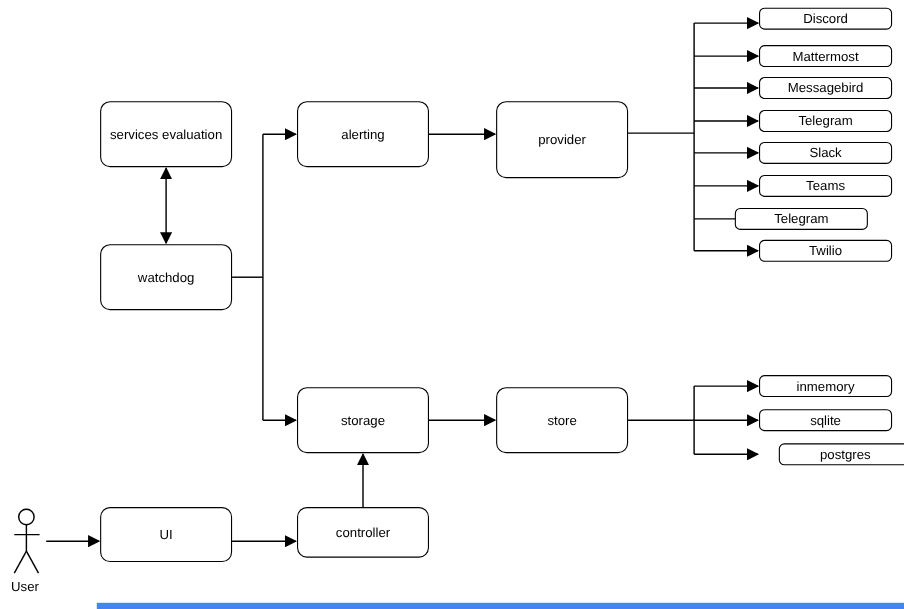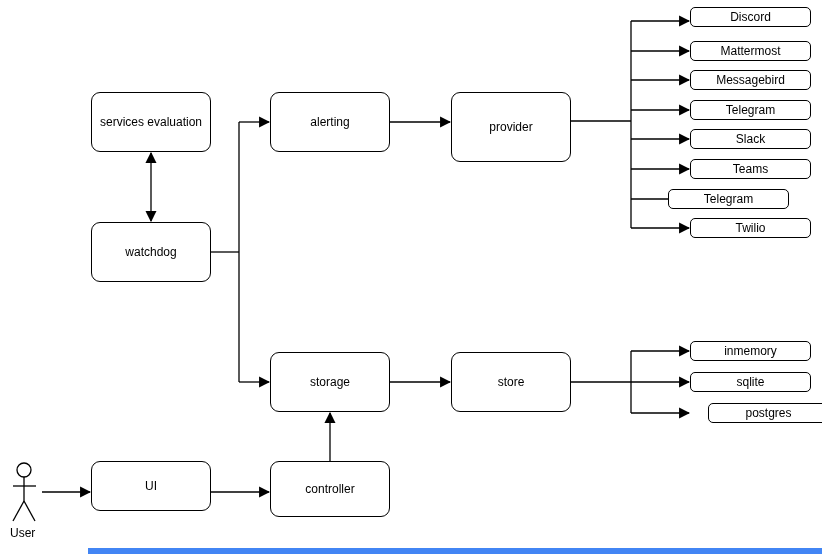--- a/index.html
+++ b/index.html
@@ -86,21 +86,21 @@
     </g>
   </svg>
 
   <div class="node" style="left:91px;top:92px;">services evaluation</div>
   <div class="node" style="left:91px;top:222px;">watchdog</div>
   <div class="node" style="left:270px;top:92px;text-align:center;">alerting</div>
   <div class="node" style="left:451px;top:92px;height:70px;">provider</div>
   <div class="node" style="left:270px;top:352px;">storage</div>
   <div class="node" style="left:451px;top:352px;">store</div>
   <div class="node" style="left:91px;top:461px;height:50px;">UI</div>
-  <div class="node" style="left:270px;top:461px;height:56px;">controller</div>
+  <div class="node" style="left:270px;top:461px;height:46px;">controller</div>
 
   <div class="leaf" style="left:690px;top:7px;">Discord</div>
   <div class="leaf" style="left:690px;top:41px;">Mattermost</div>
   <div class="leaf" style="left:690px;top:70px;">Messagebird</div>
   <div class="leaf" style="left:690px;top:100px;">Telegram</div>
   <div class="leaf" style="left:690px;top:129px;">Slack</div>
   <div class="leaf" style="left:690px;top:159px;">Teams</div>
   <div class="leaf" style="left:668px;top:189px;">Telegram</div>
   <div class="leaf" style="left:690px;top:218px;">Twilio</div>
 

